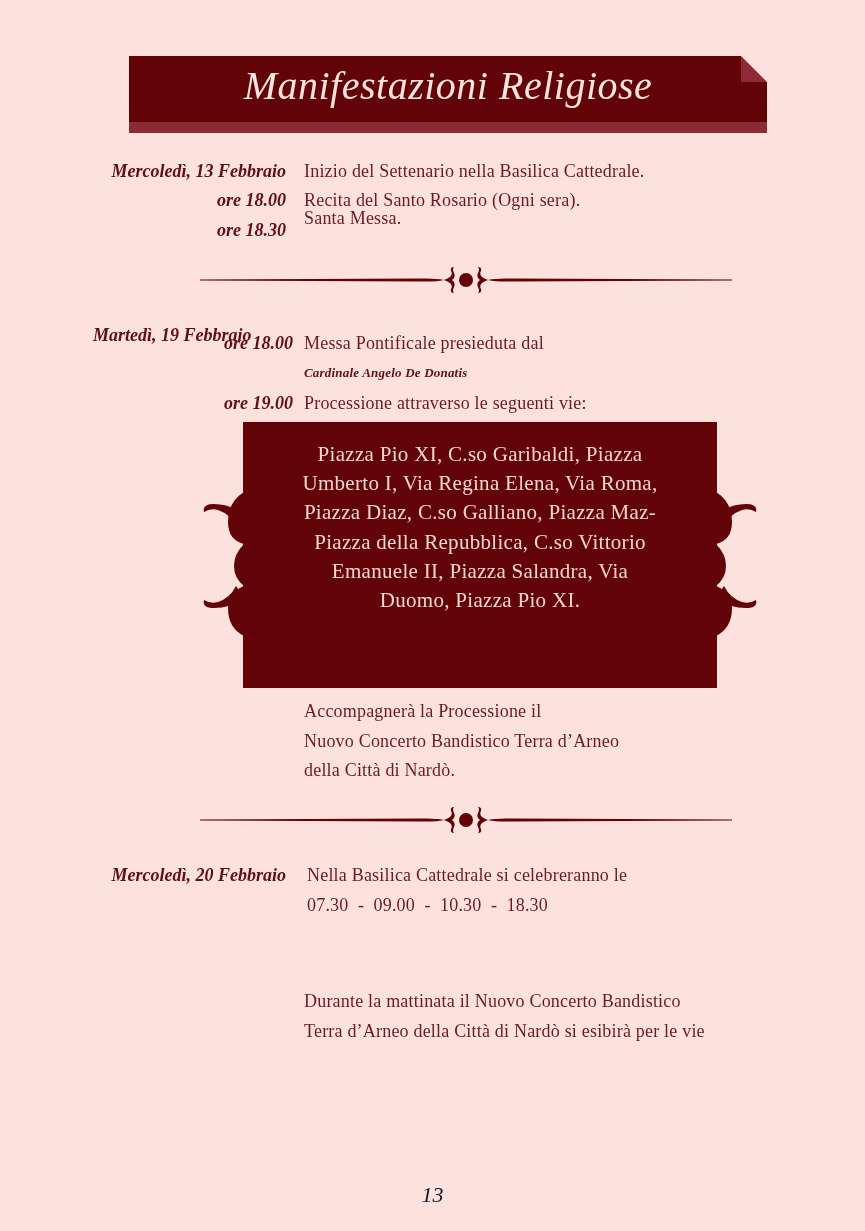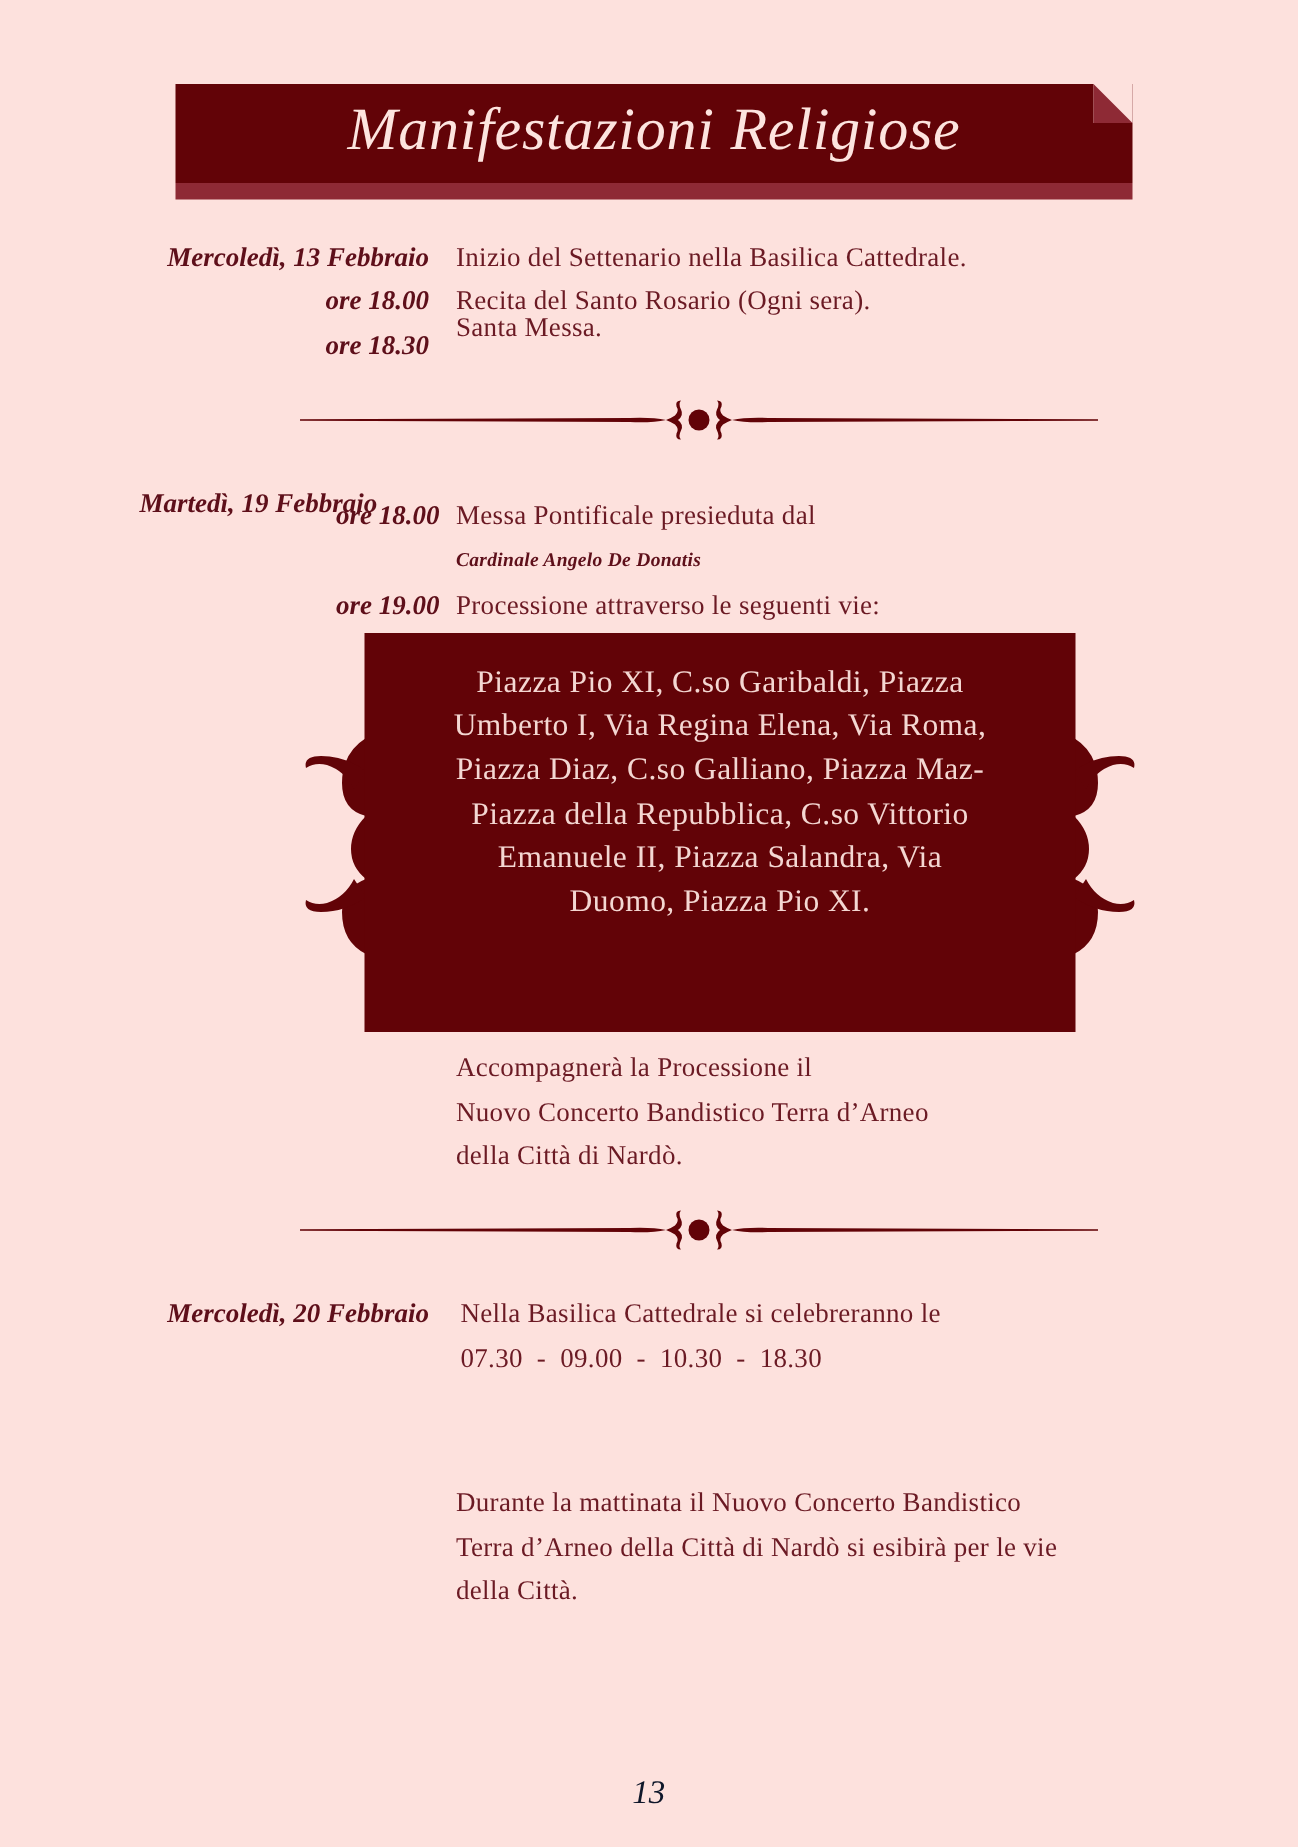--- a/index.html
+++ b/index.html
@@ -3,21 +3,21 @@
 <meta charset="utf-8">
 <style>
   html, body { margin:0; padding:0; }
   body {
     width:865px; height:1231px; position:relative; overflow:hidden;
     background:#fde1dd;
     font-family:"Liberation Serif","DejaVu Serif",serif;
     color:#6b1a24;
   }
   .banner {
-    position:absolute; left:117px; top:56px; width:638px; height:77px;border-radius:17px;
+    position:absolute; left:129px; top:56px; width:638px; height:77px;border-radius:17px;
   }
   .banner .main {
     position:absolute; left:0; top:0; width:638px; height:66px;
     background:#620307;
   }
   .banner .strip {
     position:absolute; left:0; top:66px; width:638px; height:11px;
     background:#8e2a35;
   }
   .banner .fold {
@@ -124,17 +124,16 @@
 
 <div>
   <div class="lbl" style="right:579px; top:861px;">Mercoledì, 20 Febbraio</div>
   <div class="txt" style="left:307px; top:861px; white-space:nowrap;">
     <div>Nella Basilica Cattedrale si celebreranno le</div>
     <div style="white-space:pre;">07.30  -  09.00  -  10.30  -  18.30</div>
   </div>
   <div class="txt" style="left:304px; top:987px; white-space:nowrap;">
     <div>Durante la mattinata il Nuovo Concerto Bandistico</div>
     <div>Terra d’Arneo della Città di Nardò si esibirà per le vie</div>
-    <div>della Città.</div>
   </div>
 </div>
 
 <div class="page-num">13</div>
 
 </body></html>

